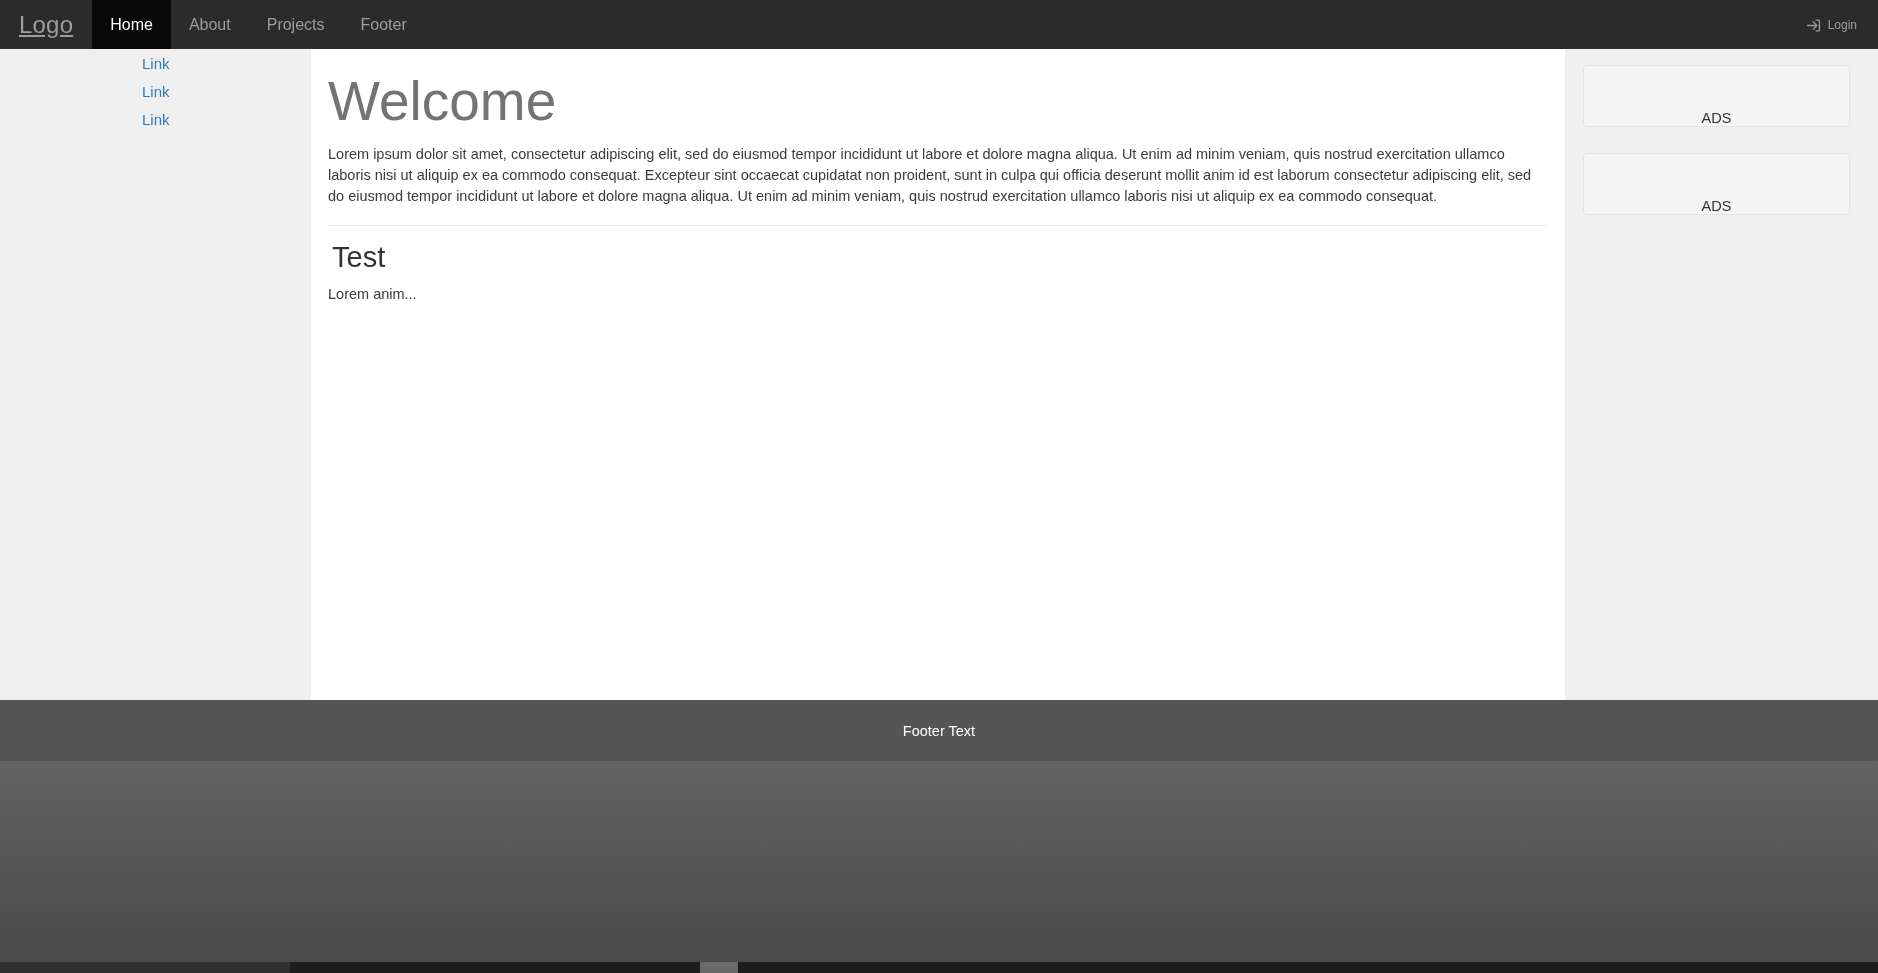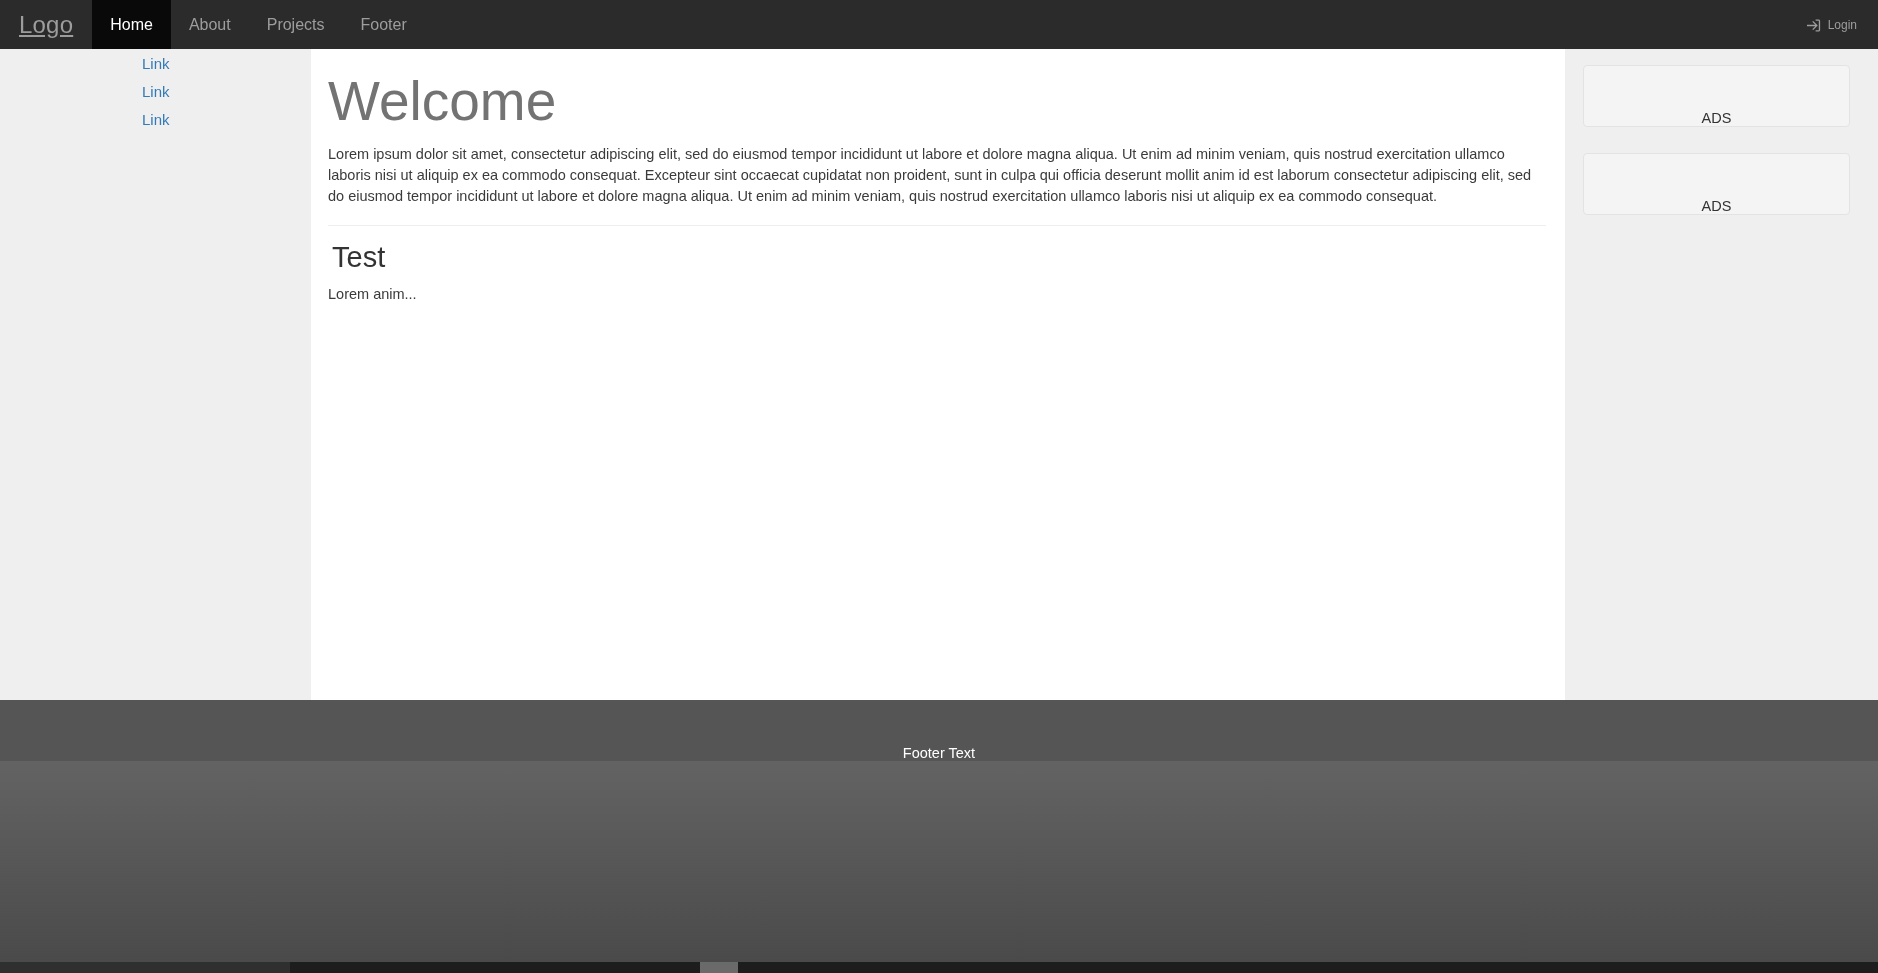--- a/index.html
+++ b/index.html
@@ -171,21 +171,21 @@
     margin-bottom: 26px;
     box-sizing: border-box;
     padding-top: 2px;
   }
 
   
   .footer {
     height: 61px;
     background: #555555;
     display: flex;
-    align-items: flex-end;
+    align-items: center;
     justify-content: center;
     color: #ffffff;
     font-size: 14.5px;
     position: relative;
     z-index: 3;
   }
   .below-footer {
     height: 201px;
     background: linear-gradient(180deg, #636363 0%, #4a4a4a 100%);
   }

